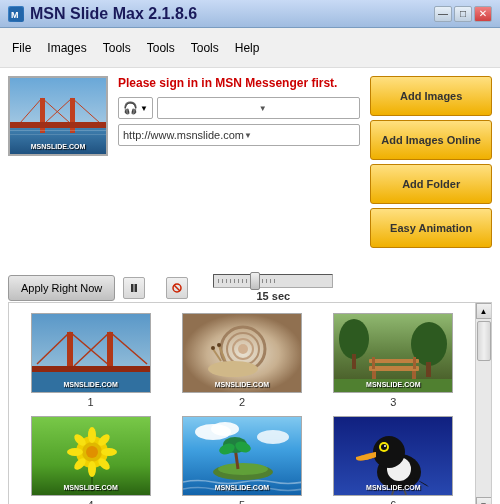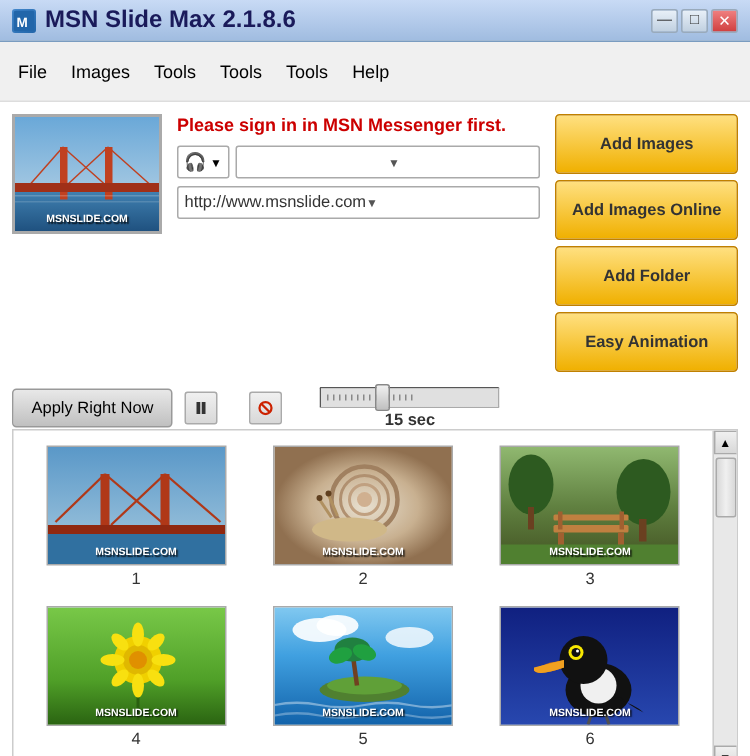--- a/index.html
+++ b/index.html
@@ -174,21 +174,21 @@
       display: flex;
       align-items: center;
       justify-content: center;
     }
 
     
     .apply-row {
       display: flex;
       align-items: center;
       gap: 8px;
-      margin-top: 2px;
+      margin-top: 18px;
     }
     .apply-btn {
       height: 26px;
       background: linear-gradient(to bottom, #e8e8e8, #c0c0c0);
       border: 1px solid #999;
       border-radius: 3px;
       cursor: pointer;
       font-size: 11px;
       padding: 0 12px;
       white-space: nowrap;

